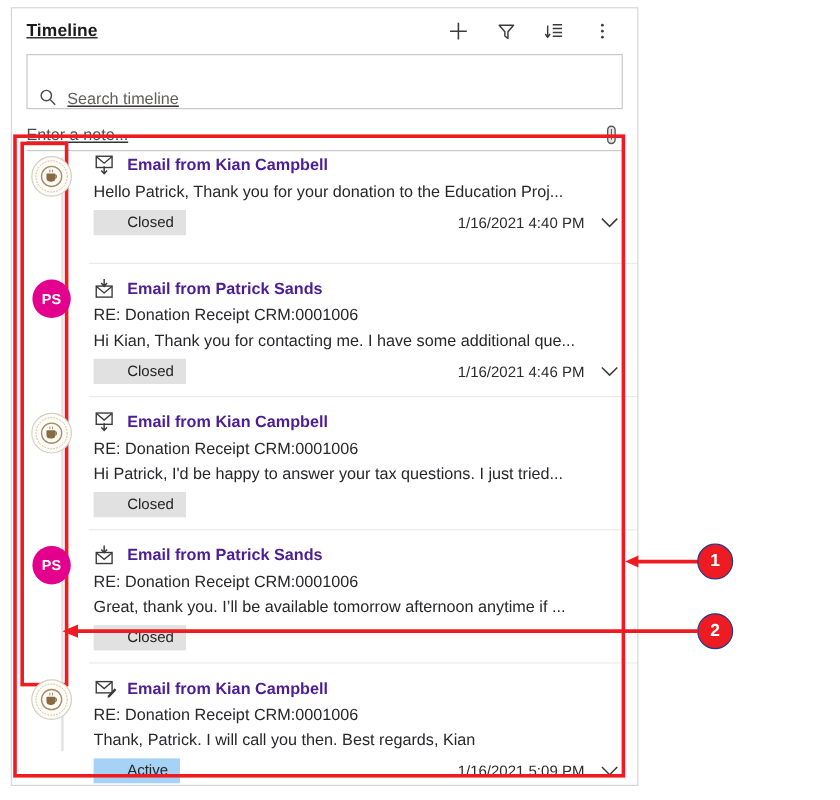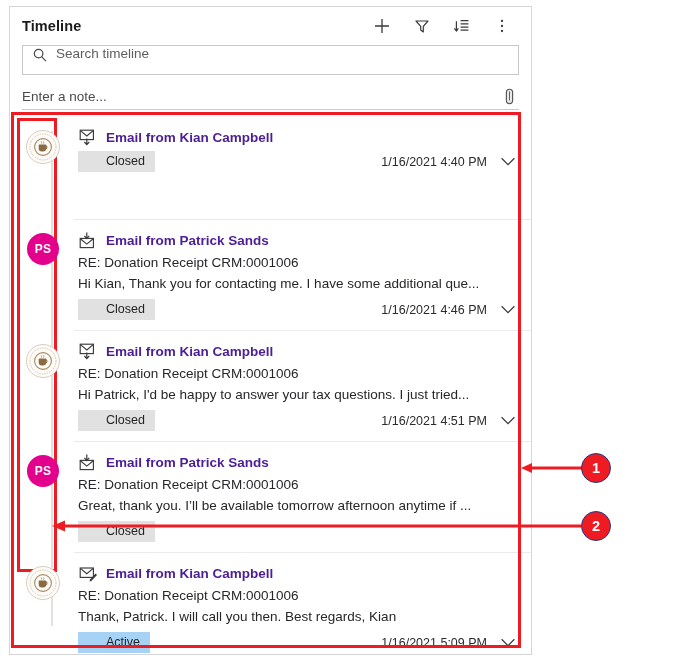--- a/index.html
+++ b/index.html
@@ -22,20 +22,21 @@
   
   .panel {
     position: absolute;
     left: 9px;
     top: 6px;
     width: 523px;
     height: 649px;
     background: #ffffff;
     border: 1px solid #d6d6d6;
     box-sizing: border-box;
+    text-decoration: underline;
   }
 
   .panel-header {
     position: relative;
     height: 38px;
     display: flex;
     align-items: center;
     padding: 0 10px 0 12px;
     box-sizing: border-box;
   }
@@ -64,24 +65,24 @@
     color: #3b3b3b;
     cursor: pointer;
   }
 
   
   .search-wrap {
     padding: 0 12px;
   }
 
   .search-box {
-    height: 30px;
+    height: 46px;
     border: 1px solid #c8c8c8;
     display: flex;
-    align-items: flex-start;
+    align-items: flex-end;
     padding: 0 8px;
     box-sizing: border-box;
     background: #ffffff;
   }
 
   .search-box .s-icon {
     width: 18px;
     height: 18px;
     display: flex;
     align-items: center;
@@ -381,20 +382,21 @@
               <div class="entry-title-row">
                 <span class="mail-icon">
                   <svg width="19" height="17" viewBox="0 0 19 17">
                     <rect x="1.2" y="1.2" width="13.2" height="9.4" stroke="currentColor" stroke-width="1.15" fill="none"></rect>
                     <path d="M1.4 1.6 L7.8 7.0 L14.2 1.6" stroke="currentColor" stroke-width="1.15" fill="none"></path>
                     <path d="M7.8 9.6 L7.8 15.4 M5.4 13.0 L7.8 15.7 L10.2 13.0" stroke="currentColor" stroke-width="1.2" fill="none"></path>
                   </svg>
                 </span>
                 <div class="entry-title">Email from Kian Campbell</div>
               </div>
+              <div class="entry-preview">Hello Patrick,   Thank you for your donation to the Education Proj...</div>
               <div class="entry-footer">
                 <span class="badge closed">Closed</span>
                 <div class="entry-meta">
                   <span class="entry-date">1/16/2021 4:40 PM</span>
                   <span class="chev">
                     <svg width="16" height="11" viewBox="0 0 16 11">
                       <path d="M1.6 2.2 L8 8.6 L14.4 2.2" stroke="currentColor" stroke-width="1.25" fill="none"></path>
                     </svg>
                   </span>
                 </div>
@@ -452,28 +454,20 @@
                     <path d="M1.4 1.6 L7.8 7.0 L14.2 1.6" stroke="currentColor" stroke-width="1.15" fill="none"></path>
                     <path d="M7.8 9.6 L7.8 15.4 M5.4 13.0 L7.8 15.7 L10.2 13.0" stroke="currentColor" stroke-width="1.2" fill="none"></path>
                   </svg>
                 </span>
                 <div class="entry-title">Email from Kian Campbell</div>
               </div>
               <div class="entry-subject">RE: Donation Receipt CRM:0001006</div>
               <div class="entry-preview">Hi Patrick,   I'd be happy to answer your tax questions. I just tried...</div>
               <div class="entry-footer">
                 <span class="badge closed">Closed</span>
-                <div class="entry-meta">
-                  <span class="entry-date">1/16/2021 4:51 PM</span>
-                  <span class="chev">
-                    <svg width="16" height="11" viewBox="0 0 16 11">
-                      <path d="M1.6 2.2 L8 8.6 L14.4 2.2" stroke="currentColor" stroke-width="1.25" fill="none"></path>
-                    </svg>
-                  </span>
-                </div>
               </div>
             </div>
           </div>
           <div class="entry">
             <div class="avatar-col">
               <div class="avatar" style="background: rgb(227, 0, 140);">PS</div>
             </div>
             <div class="entry-body">
               <div class="entry-title-row">
                 <span class="mail-icon">

